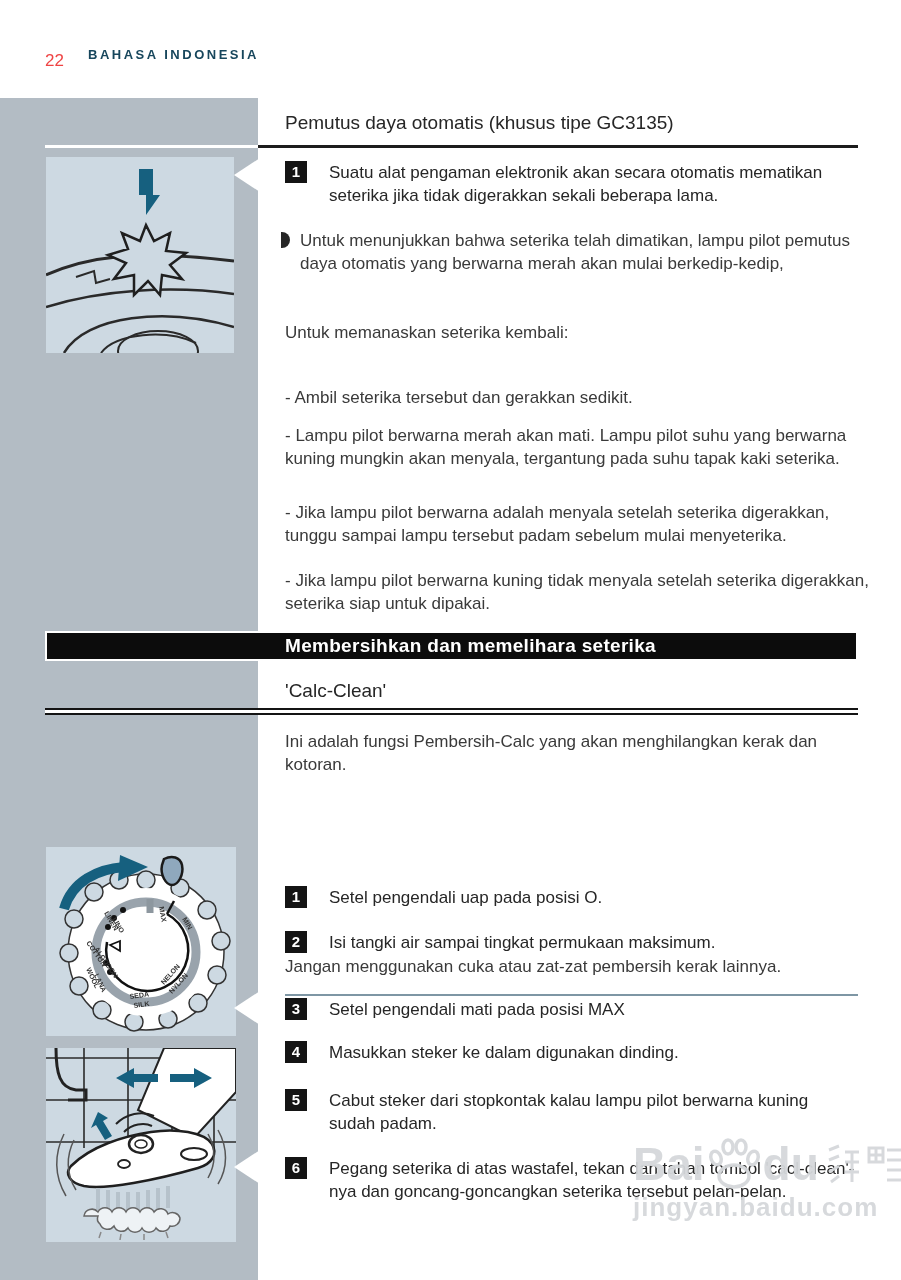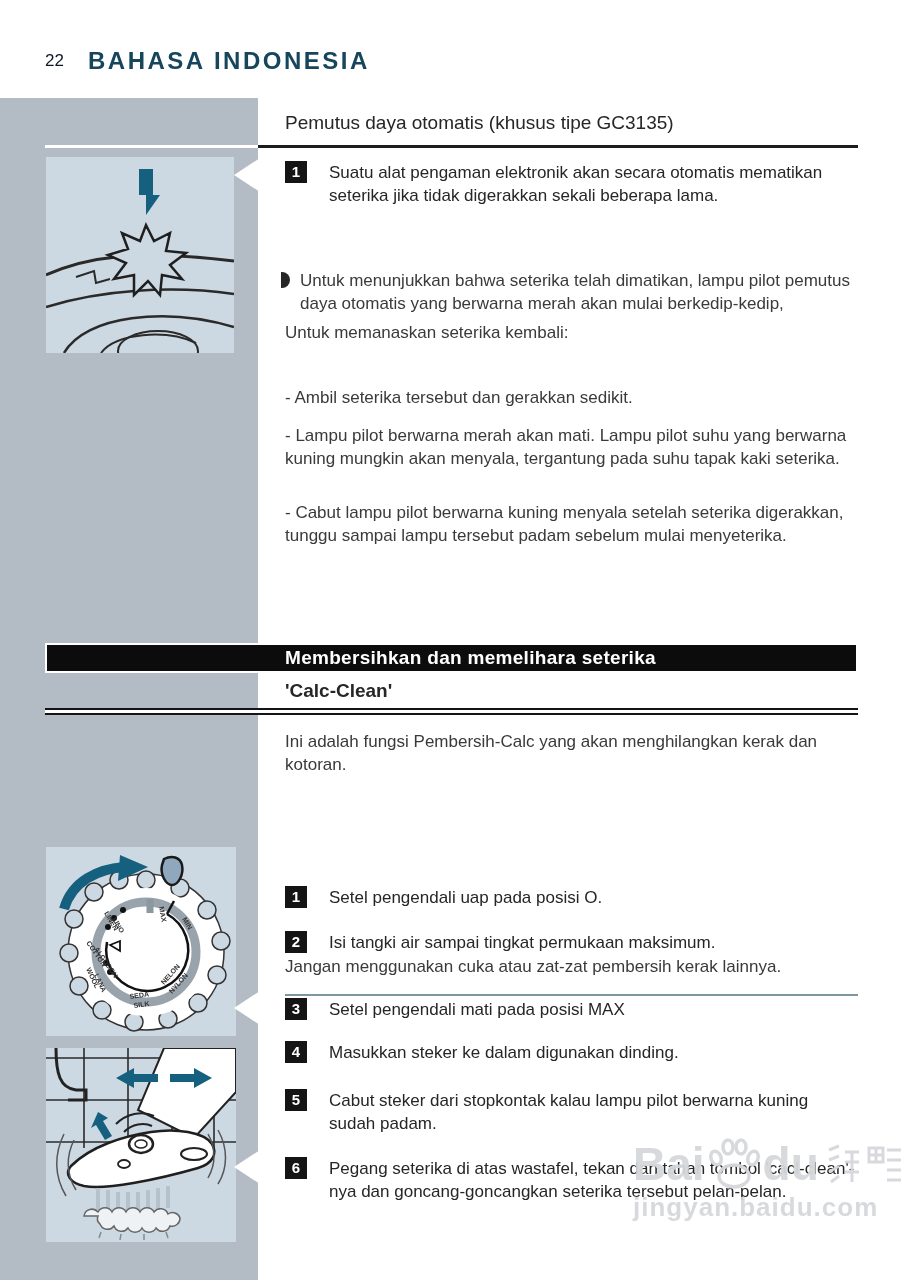--- a/index.html
+++ b/index.html
@@ -1,23 +1,23 @@
 <!DOCTYPE html>
 <html><head>
 <meta charset="utf-8">
 <style>
   html,body{margin:0;padding:0;background:#ffffff;}
   .page{
     position:relative;width:901px;height:1280px;background:#ffffff;overflow:hidden;
     font-family:"Liberation Sans", sans-serif;color:#3a3a3a;
   }
   
-  .pagenum{position:absolute;left:45px;top:51px;font-size:17px;color:#0f172a;}
+  .pagenum{position:absolute;left:45px;top:51px;font-size:17px;color:#ef4444;}
   .langheader{
-    position:absolute;left:88px;top:47px;font-size:24px;font-weight:bold;
+    position:absolute;left:88px;top:47px;font-size:13px;font-weight:bold;
     letter-spacing:2.5px;color:#17465c;
   }
   
   .sidebar{position:absolute;left:0;top:98px;width:258px;height:1182px;background:#b3bcc4;}
   .fig{position:absolute;background:#cdd9e2;overflow:hidden;}
   .fig1{left:46px;top:157px;width:188px;height:196px;}
   .fig2{left:46px;top:847px;width:190px;height:189px;}
   .fig3{left:46px;top:1048px;width:190px;height:194px;}
   .callout{
     position:absolute;width:0;height:0;
@@ -30,36 +30,36 @@
   
   .rule-white{position:absolute;left:45px;top:145px;width:213px;height:3px;background:#ffffff;}
   .rule-black{position:absolute;left:258px;top:145px;width:600px;height:3px;background:#1c1c1c;}
   .double-rule{
     position:absolute;left:45px;top:708px;width:813px;height:3px;background:#ffffff;
     border-top:2px solid #141414;border-bottom:2px solid #141414;
   }
   
   .blk{position:absolute;left:285px;width:585px;font-size:17px;line-height:23px;color:#3a3a3a;}
   .t-title{top:111px;font-size:19px;color:#262626;}
-  .calc-title{top:679px;font-size:19px;color:#262626;font-weight:bold;}
+  .calc-title{top:679px;font-size:19px;color:#262626;}
   .steprow{display:flex;align-items:flex-start;color:#262626;}
   .stepnum{
     flex:0 0 22px;width:22px;height:22px;background:#141414;color:#ffffff;
     font-size:15px;font-weight:bold;text-align:center;line-height:22px;margin-right:22px;
   }
   .steptext{flex:1;max-width:545px;color:#262626;}
-  .bulletrow{display:flex;align-items:flex-start;margin-top:40px;}
+  .bulletrow{display:flex;align-items:flex-start;}
   .bullet-glyph{
     flex:0 0 9px;width:9px;height:16px;background:#262626;
     border-radius:0 9px 9px 0;margin:3px 10px 0 -4px;
   }
   .banner{
     position:absolute;left:45px;top:631px;width:813px;height:30px;box-sizing:border-box;
     background:#0c0c0c;border:2px solid #ffffff;display:flex;align-items:center;
-    padding-left:238px;color:#ffffff;font-size:19px;font-weight:bold;letter-spacing:0.3px;margin-top:12px;
+    padding-left:238px;color:#ffffff;font-size:19px;font-weight:bold;letter-spacing:0.3px;
   }
   .note-underlined{
     top:955px;width:573px;padding-bottom:16px;border-bottom:2px solid #7e96a4;color:#3a3a3a;
   }
   
   .watermark{
     position:absolute;left:633px;top:1138px;width:270px;color:#d5d8db;z-index:6;
     pointer-events:none;opacity:0.95;
   }
   .wm-row1{display:flex;align-items:center;font-size:46px;font-weight:bold;line-height:1;}
@@ -209,21 +209,22 @@
   </div>
 
   <div class="blk bulletrow" style="top:229px">
     <span class="bullet-glyph"></span>
     <div style="max-width:556px;">Untuk menunjukkan bahwa seterika telah dimatikan, lampu pilot pemutus daya otomatis yang berwarna merah akan mulai berkedip-kedip,</div>
   </div>
 
   <div class="blk" style="top:321px">Untuk memanaskan seterika kembali:</div>
   <div class="blk" style="top:386px">- Ambil seterika tersebut dan gerakkan sedikit.</div>
   <div class="blk" style="top:424px">- Lampu pilot berwarna merah akan mati. Lampu pilot suhu yang berwarna kuning mungkin akan menyala, tergantung pada suhu tapak kaki seterika.</div>
-  <div class="blk" style="top:501px">- Cabut lampu pilot berwarna kuning menyala setelah seterika digerakkan, tunggu sampai lampu tersebut padam sebelum mulai menyeterika.</div>
+  <div class="blk" style="top:501px">- Jika lampu pilot berwarna adalah menyala setelah seterika digerakkan, tunggu sampai lampu tersebut padam sebelum mulai menyeterika.</div>
+  <div class="blk" style="top:569px">- Jika lampu pilot berwarna kuning tidak menyala setelah seterika digerakkan, seterika siap untuk dipakai.</div>
 
   <div class="banner">Membersihkan dan memelihara seterika</div>
   <div class="blk calc-title">'Calc-Clean'</div>
   <div class="double-rule"></div>
 
   <div class="blk" style="top:730px">
     <div>Ini adalah fungsi Pembersih-Calc yang akan menghilangkan kerak dan kotoran.</div>
   </div>
 
   <div class="blk steprow" style="top:886px">

